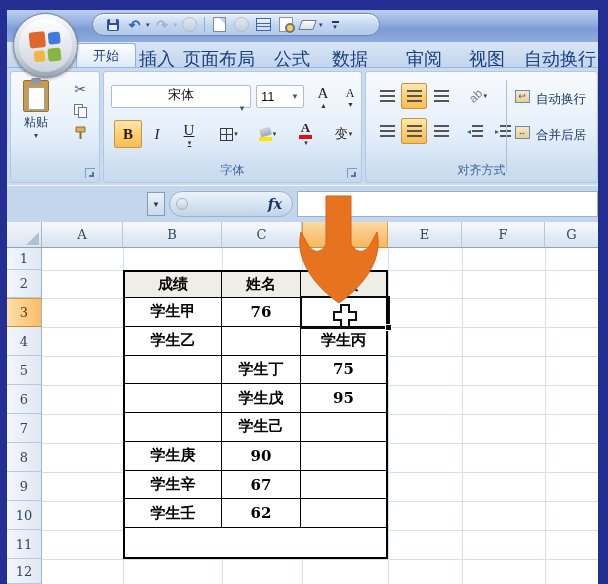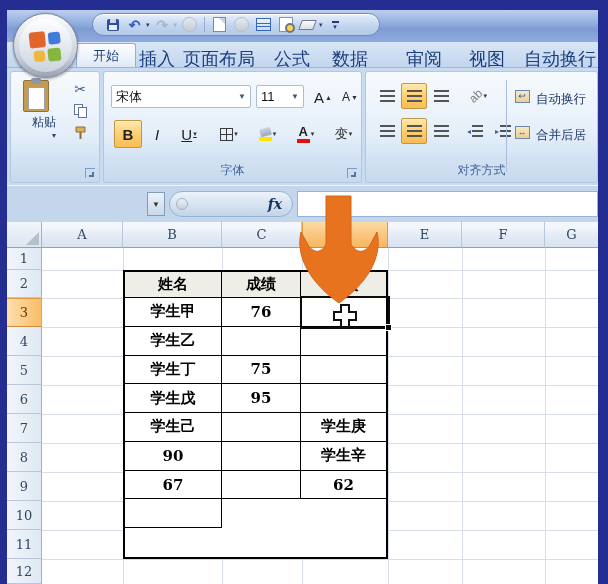--- a/index.html
+++ b/index.html
@@ -54,34 +54,34 @@
   .tab-active{position:absolute;left:69px;top:1px;width:58px;height:24px;
     background:linear-gradient(#fcfdff,#ebf2fb 60%,#dce8f6);border:1px solid #8fb0da;border-bottom:none;
     border-radius:3px 3px 0 0;display:flex;align-items:center;justify-content:center;color:#1a3f7e;font-size:13px;}
   
   .ribbon{position:absolute;left:7px;top:67px;width:591px;height:118px;background:#c9dbf1;border-top:1px solid #9ab7de;box-sizing:border-box;}
   .grp{position:absolute;top:3px;height:112px;border:1px solid #b3c8e0;border-radius:3px;box-sizing:border-box;
     background:linear-gradient(180deg,#f7fafd,#e5effa 55%,#d1e1f2 82%,#c7d9ed);}
   .grp-label{position:absolute;bottom:3px;left:0;right:0;text-align:center;font-size:12px;color:#40639a;}
   .dlg{position:absolute;bottom:4px;right:4px;width:9px;height:9px;border-left:1px solid #7e9cc4;border-top:1px solid #7e9cc4;}
   .dlg:after{content:"";position:absolute;right:1px;bottom:1px;width:3px;height:3px;border-right:2px solid #53759f;border-bottom:2px solid #53759f;}
-  .paste{position:absolute;left:5px;top:6px;width:40px;height:86px;text-align:right;}
+  .paste{position:absolute;left:5px;top:6px;width:40px;height:86px;text-align:center;}
   .clipicon{margin:2px auto 2px;width:24px;height:30px;background:#c79b4e;border:1px solid #93713a;border-radius:2px;position:relative;}
   .clipicon .pg{position:absolute;left:4px;top:6px;width:15px;height:21px;background:#fff;border:1px solid #9aa2af;}
   .clipicon .cl{position:absolute;left:7px;top:-3px;width:10px;height:6px;background:#8f98a8;border-radius:2px;}
   .plabel{font-size:12px;color:#1f3a66;}
   .pdrop{font-size:8px;color:#31466f;}
   .mini{position:absolute;left:52px;width:34px;height:21px;display:flex;align-items:center;justify-content:center;}
   .scis{color:#46628c;font-size:14px;}
   .combo{position:absolute;height:23px;background:#fff;border:1px solid #abbdd3;border-radius:2px;font-size:13px;
     display:flex;align-items:center;padding:0 4px;box-sizing:border-box;color:#111;}
   .combo .cdrop{margin-left:auto;font-size:8px;color:#44587c;}
   .fbtn{position:absolute;display:flex;align-items:center;justify-content:center;color:#222;height:24px;}
   .hl{background:linear-gradient(#ffe9ad,#fdcf72 50%,#fbbd52);border:1px solid #c0964a;border-radius:2px;box-sizing:border-box;}
-  .serif{font-family:Liberation Sans, sans-serif;}
+  .serif{font-family:Liberation Serif, serif;flex-direction:column;}
   .sup{font-size:7px;margin-left:1px;color:#333;}
   .bdr-ico{width:13px;height:13px;border:1px solid #3a3a3a;box-sizing:border-box;
     background:linear-gradient(#3a3a3a,#3a3a3a) center/1px 100% no-repeat,linear-gradient(#3a3a3a,#3a3a3a) center/100% 1px no-repeat;}
   .stack{display:flex;flex-direction:column;align-items:center;line-height:1;}
   .swatch{width:13px;height:4px;margin-top:1px;}
   .bucket{width:11px;height:8px;background:linear-gradient(#cfd6e2,#9aa6ba);border-radius:1px;transform:rotate(-15deg);}
   .bars{width:15px;height:12px;background:repeating-linear-gradient(180deg,#555 0 2px,transparent 2px 5px);}
   .abtn{position:absolute;width:26px;height:26px;display:flex;align-items:center;justify-content:center;border-radius:2px;box-sizing:border-box;}
   .vdiv{position:absolute;width:1px;background:#aabfd9;}
   .alabel{position:absolute;font-size:12.5px;color:#1f3a66;white-space:nowrap;}
@@ -381,31 +381,32 @@
     <div class="hline" style="top:134px"></div>
     <div class="hline" style="top:163px"></div>
     <div class="hline" style="top:192px"></div>
     <div class="hline" style="top:221px"></div>
     <div class="hline" style="top:250px"></div>
     <div class="hline" style="top:279px"></div>
     <div class="hline" style="top:308px"></div>
     <div class="hline" style="top:337px"></div>
 
     <div class="xl-table">
+      <div class="cell th">成绩</div>
       <div class="cell th">姓名</div>
-      <div class="cell th">成绩</div>
       <div class="cell th">名次</div>
 
       <div class="cell">学生甲</div>
       <div class="cell">76</div>
       <div class="cell"></div>
 
       <div class="cell">学生乙</div>
       <div class="cell"></div>
 
+      <div class="cell">学生丙</div>
       <div class="cell"></div>
 
       <div class="cell">学生丁</div>
       <div class="cell">75</div>
       <div class="cell"></div>
 
       <div class="cell">学生戊</div>
       <div class="cell">95</div>
       <div class="cell"></div>
 
@@ -413,20 +414,21 @@
       <div class="cell"></div>
 
       <div class="cell">学生庚</div>
       <div class="cell">90</div>
       <div class="cell"></div>
 
       <div class="cell">学生辛</div>
       <div class="cell">67</div>
       <div class="cell"></div>
 
+      <div class="cell">学生壬</div>
       <div class="cell">62</div>
       <div class="cell"></div>
     </div>
 
     <div class="selbox">
       <div class="handle"></div>
     </div>
   </div>
 
   <svg class="overlay-svg" width="120" height="150" viewBox="0 0 120 150">

